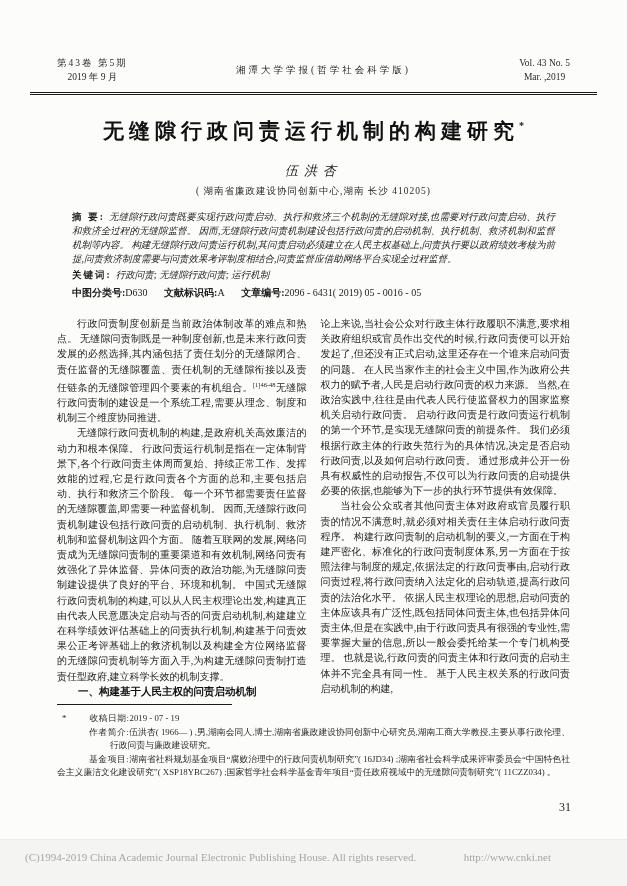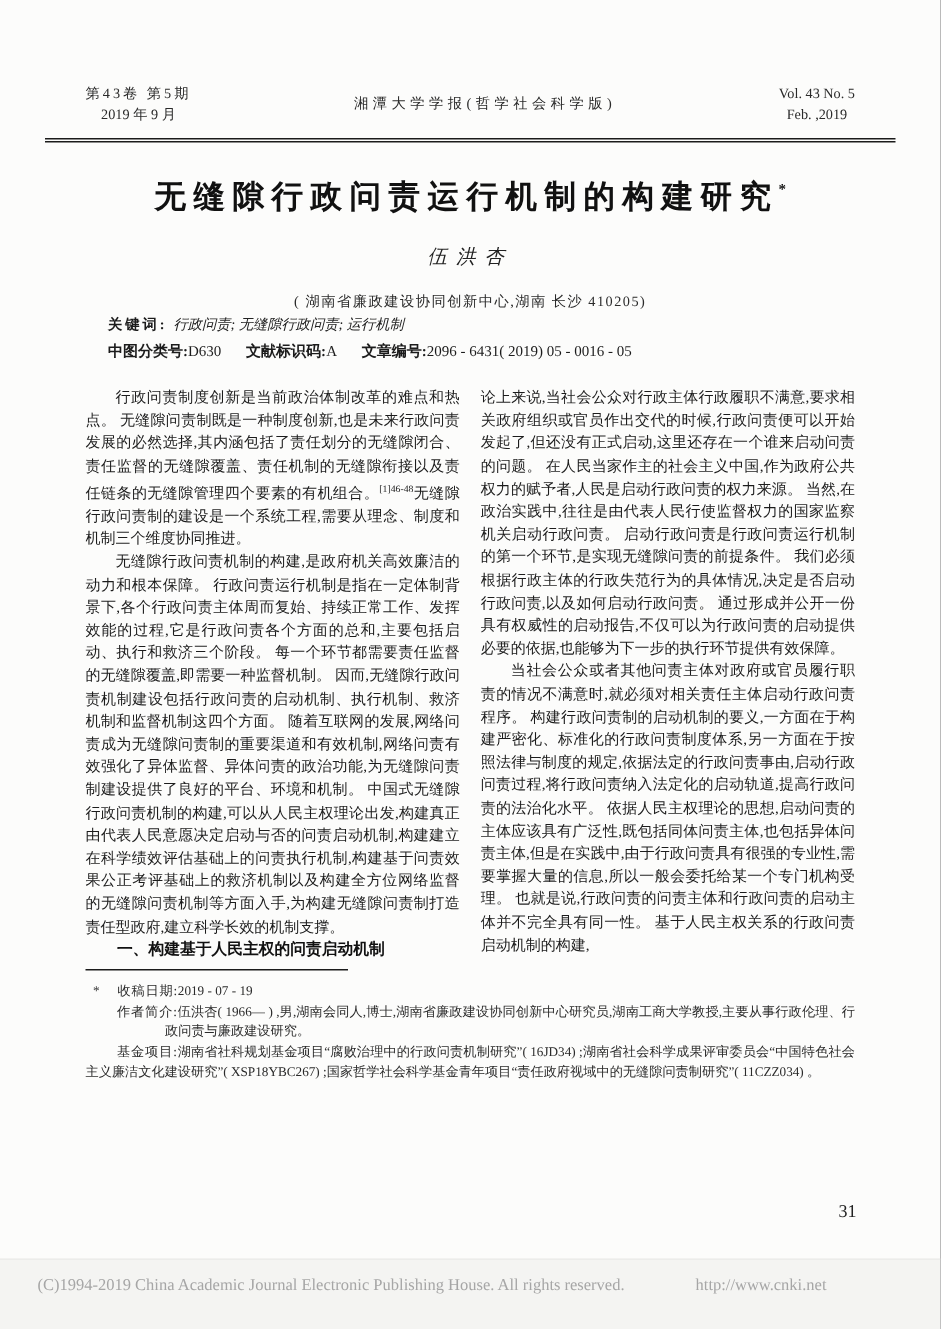--- a/index.html
+++ b/index.html
@@ -45,21 +45,21 @@
   .title sup { font-size: 10px; letter-spacing: 0; vertical-align: 9px; }
   .author {
     margin-top: 17px;
     text-align: center;
     font-size: 13px;
     font-style: italic;
     letter-spacing: 6px;
     color: #222;
   }
   .affiliation {
-    margin-top: 15px;
+    margin-top: 5px;
     text-align: center;
     font-size: 9.5px;
     color: #2a2a2a;
     letter-spacing: 1px;
   }
   
   .abstract, .keywords, .classification {
     margin: 0 72px;
     font-size: 9.5px;
     line-height: 14px;
@@ -111,21 +111,21 @@
   }
   .fn-rule {
     width: 175px;
     border-top: 1px solid #1b1b1b;
     margin-bottom: 7px;
   }
   .fn-received { padding-left: 5px; }
   .fn-received .star { padding-right: 12px; }
   .fn-bio { padding-left: 53px; text-indent: -32px; }
   .fn-fund { text-indent: 21px; }
-  .fn-label { letter-spacing: 0.5px; }
+  .fn-label { letter-spacing: 0.5px; margin-left: 11px; }
   
   .page-number {
     position: absolute;
     top: 800px;
     right: 56px;
     font-size: 12px;
     color: #222;
   }
   .bottom-bar {
     position: absolute;
@@ -149,30 +149,33 @@
   <div class="jheader">
     <div class="cell left">
       <div class="cn">第43卷 第5期</div>
       <div>2019 年 9 月</div>
     </div>
     <div class="cell center">
       <div class="cn">湘潭大学学报(哲学社会科学版)</div>
     </div>
     <div class="cell right">
       <div>Vol. 43 No. 5</div>
-      <div>Feb. ,2019</div>
+      <div>Mar. ,2019</div>
     </div>
   </div>
   <div class="header-rule"></div>
 
   <h1 class="title"><span>无缝隙行政问责运行机制的构建研究</span><sup>*</sup></h1>
 
   <div class="author">伍洪杏</div>
   <div class="affiliation">( 湖南省廉政建设协同创新中心,湖南  长沙  410205)</div>
 
+  <div class="abstract">
+    <span class="label">摘  要:</span><span class="txt">无缝隙行政问责既要实现行政问责启动、执行和救济三个机制的无缝隙对接,也需要对行政问责启动、执行和救济全过程的无缝隙监督。 因而,无缝隙行政问责机制建设包括行政问责的启动机制、执行机制、救济机制和监督机制等内容。 构建无缝隙行政问责运行机制,其问责启动必须建立在人民主权基础上,问责执行要以政府绩效考核为前提,问责救济制度需要与问责效果考评制度相结合,问责监督应借助网络平台实现全过程监督。</span>
+  </div>
 
   <div class="keywords">
     <span class="label">关键词:</span><span class="txt">行政问责; 无缝隙行政问责; 运行机制</span>
   </div>
 
   <div class="classification">
     <span class="lab">中图分类号:</span><span>D630</span><span class="gap"></span>
     <span class="lab">文献标识码:</span><span>A</span><span class="gap"></span>
     <span class="lab">文章编号:</span><span>2096 - 6431( 2019) 05 - 0016 - 05</span>
   </div>

